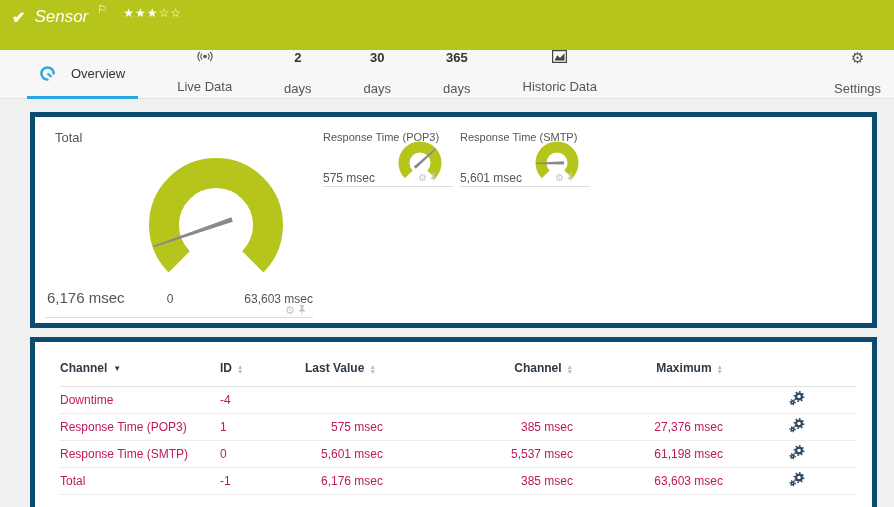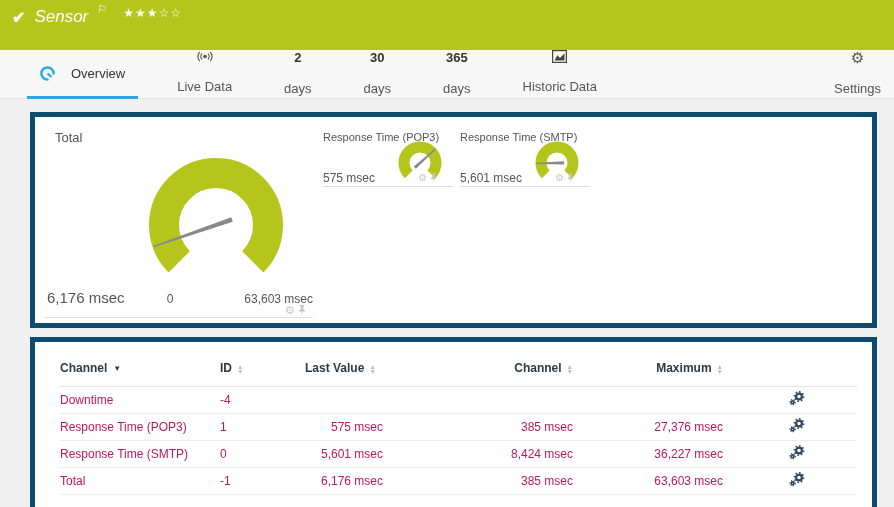--- a/index.html
+++ b/index.html
@@ -246,22 +246,22 @@
           <circle cx="10" cy="5.5" r="2.9" fill="none" stroke="#31475e" stroke-width="2.2"></circle>
           <circle cx="10" cy="5.5" r="4.7" fill="none" stroke="#31475e" stroke-width="1.5" stroke-dasharray="1.6 2"></circle>
           <circle cx="3.6" cy="11.2" r="1.4" fill="none" stroke="#31475e" stroke-width="1.7"></circle>
           <circle cx="3.6" cy="11.2" r="2.7" fill="none" stroke="#31475e" stroke-width="1.1" stroke-dasharray="1.2 1.5"></circle>
         </svg></td>
       </tr>
       <tr>
         <td>Response Time (SMTP)</td>
         <td>0</td>
         <td class="col-r">5,601 msec</td>
-        <td class="col-r">8,424 msec</td>
-        <td class="col-r">36,227 msec</td>
+        <td class="col-r">5,537 msec</td>
+        <td class="col-r">61,198 msec</td>
         <td class="col-icon"><svg class="wrench" width="16" height="15" viewBox="0 0 16 15">
           <circle cx="10" cy="5.5" r="2.9" fill="none" stroke="#31475e" stroke-width="2.2"></circle>
           <circle cx="10" cy="5.5" r="4.7" fill="none" stroke="#31475e" stroke-width="1.5" stroke-dasharray="1.6 2"></circle>
           <circle cx="3.6" cy="11.2" r="1.4" fill="none" stroke="#31475e" stroke-width="1.7"></circle>
           <circle cx="3.6" cy="11.2" r="2.7" fill="none" stroke="#31475e" stroke-width="1.1" stroke-dasharray="1.2 1.5"></circle>
         </svg></td>
       </tr>
       <tr>
         <td>Total</td>
         <td>-1</td>

